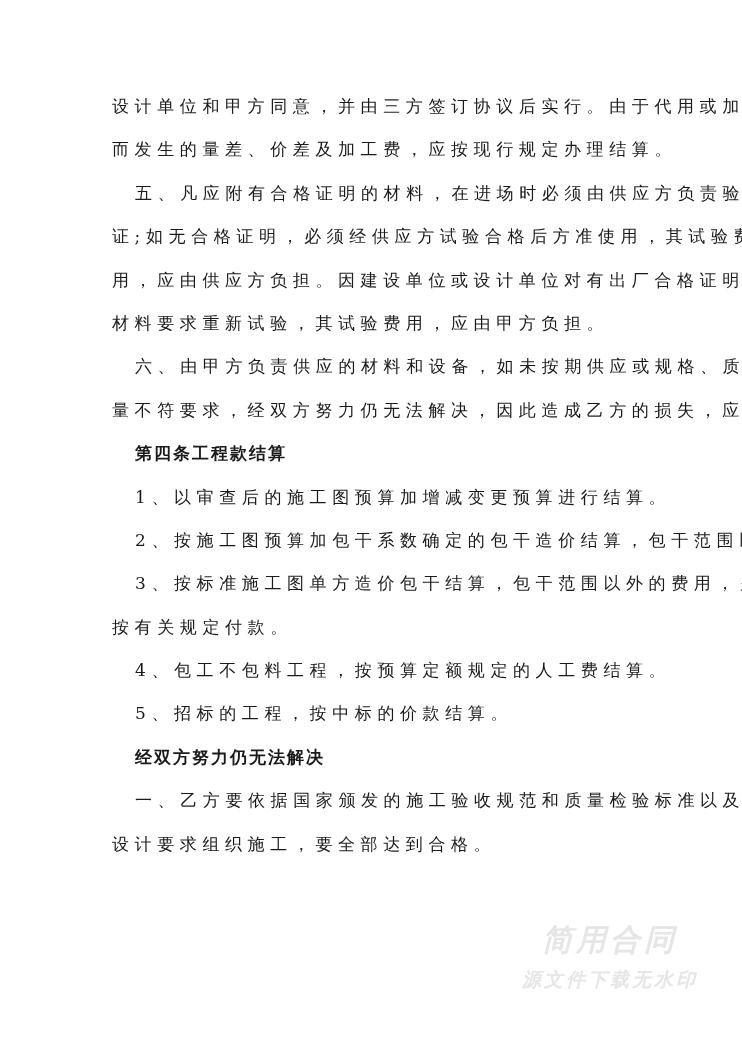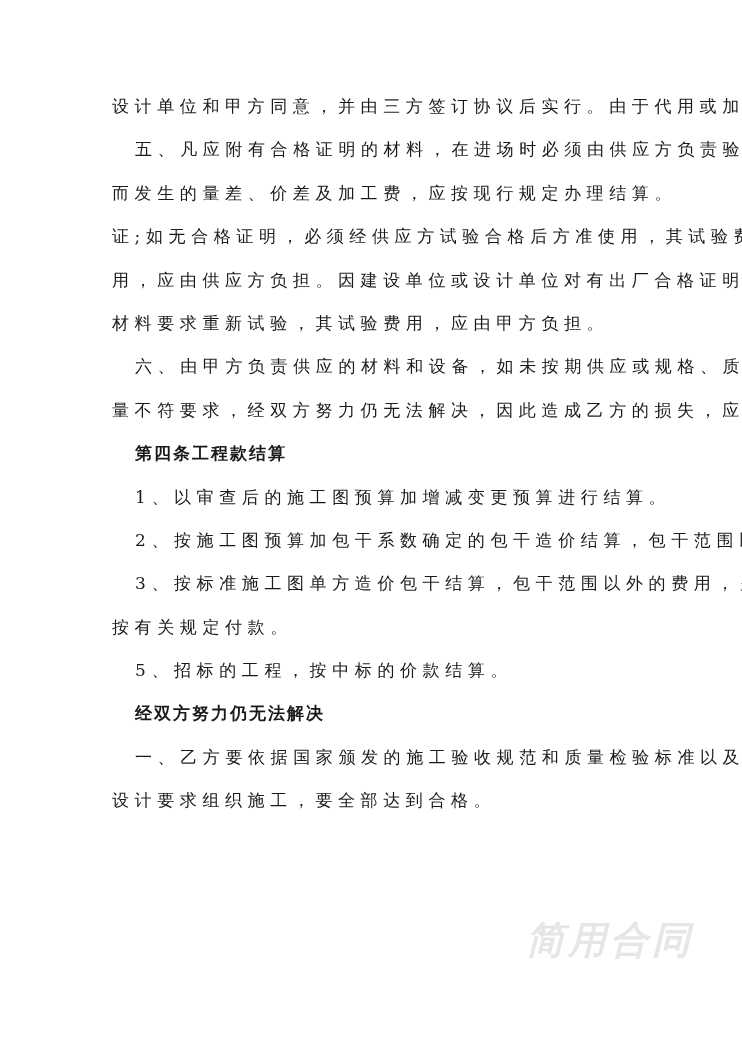--- a/index.html
+++ b/index.html
@@ -42,56 +42,58 @@
       top: 918px;
       width: 200px;
       text-align: center;
       color: #e6e6e6;
       font-family: "DejaVu Sans", "Liberation Sans", sans-serif;
       font-style: italic;
       font-weight: bold;
       pointer-events: none;
     }
     .watermark .wm-title {
-      font-size: 38px;
+      font-size: 30px;
       letter-spacing: 4px;
       line-height: 44px;
     }
     .watermark .wm-sub {
       font-size: 19px;
       letter-spacing: 3px;
       line-height: 30px;
       margin-top: 2px;
     }
   </style>
 </head>
 <body>
 
 <div class="page">
 
   <div class="line">设计单位和甲方同意，并由三方签订协议后实行。由于代用或加工</div>
+  <div class="line">而发生的量差、价差及加工费，应按现行规定办理结算。</div>
+
   <div class="line indent">五、凡应附有合格证明的材料，在进场时必须由供应方负责验</div>
-
-  <div class="line">而发生的量差、价差及加工费，应按现行规定办理结算。</div>
   <div class="line">证;如无合格证明，必须经供应方试验合格后方准使用，其试验费</div>
   <div class="line">用，应由供应方负担。因建设单位或设计单位对有出厂合格证明的</div>
   <div class="line">材料要求重新试验，其试验费用，应由甲方负担。</div>
 
   <div class="line indent">六、由甲方负责供应的材料和设备，如未按期供应或规格、质</div>
   <div class="line">量不符要求，经双方努力仍无法解决，因此造成乙方的损失，应由</div>
 
   <div class="line indent heading">第四条工程款结算</div>
 
   <div class="line indent">1、以审查后的施工图预算加增减变更预算进行结算。</div>
   <div class="line indent">2、按施工图预算加包干系数确定的包干造价结算，包干范围以</div>
   <div class="line indent">3、按标准施工图单方造价包干结算，包干范围以外的费用，另</div>
   <div class="line">按有关规定付款。</div>
+  <div class="line indent">4、包工不包料工程，按预算定额规定的人工费结算。</div>
   <div class="line indent">5、招标的工程，按中标的价款结算。</div>
 
   <div class="line indent heading">经双方努力仍无法解决</div>
 
   <div class="line indent">一、乙方要依据国家颁发的施工验收规范和质量检验标准以及</div>
   <div class="line">设计要求组织施工，要全部达到合格。</div>
 </div>
 
 <div class="watermark">
   <div class="wm-title">简用合同</div>
+  <div class="wm-sub">源文件下载无水印</div>
 </div>
 
 </body></html>

